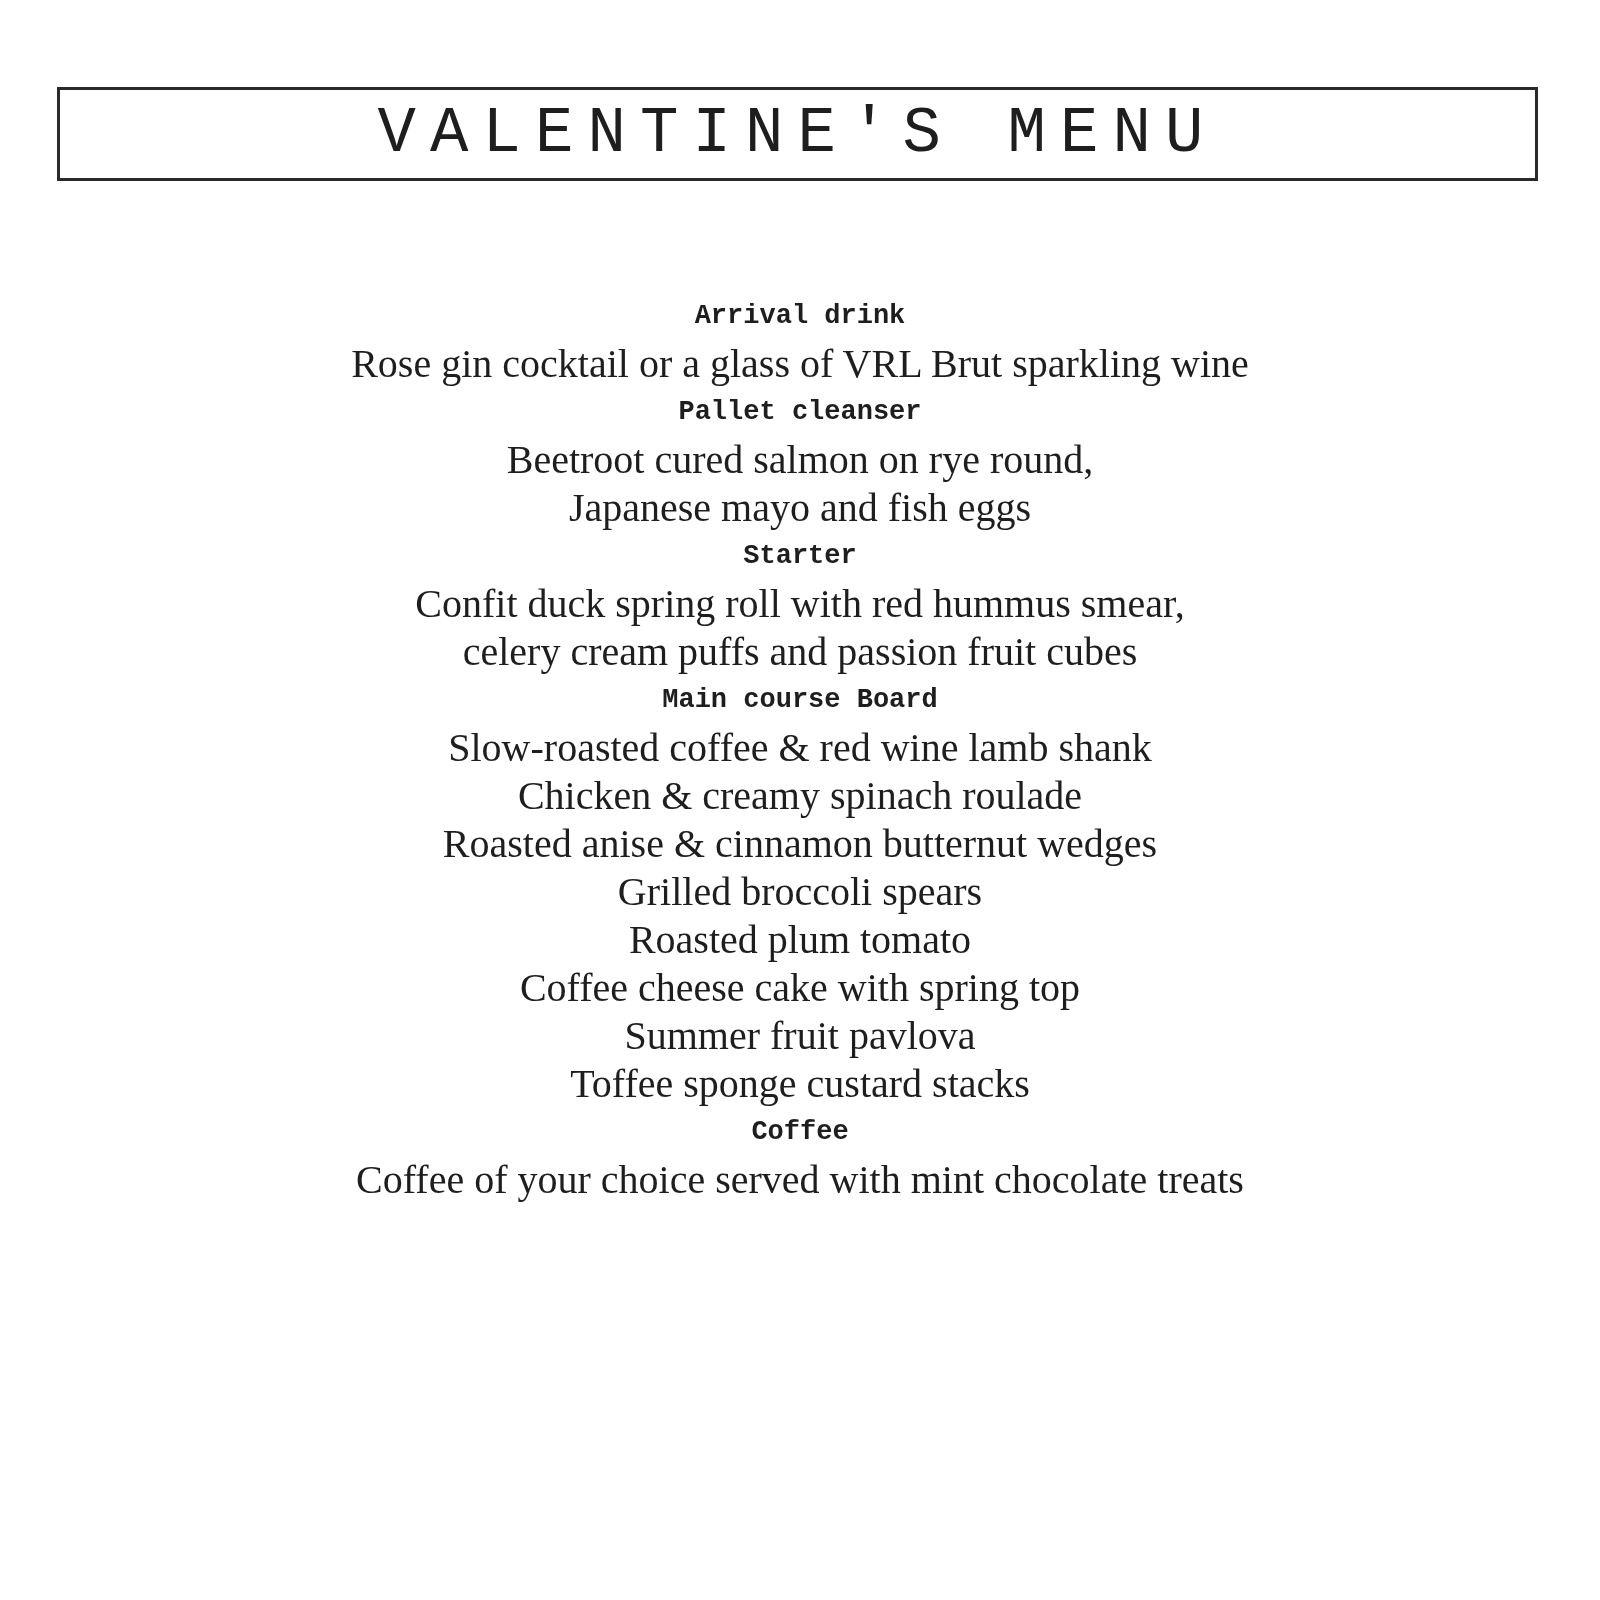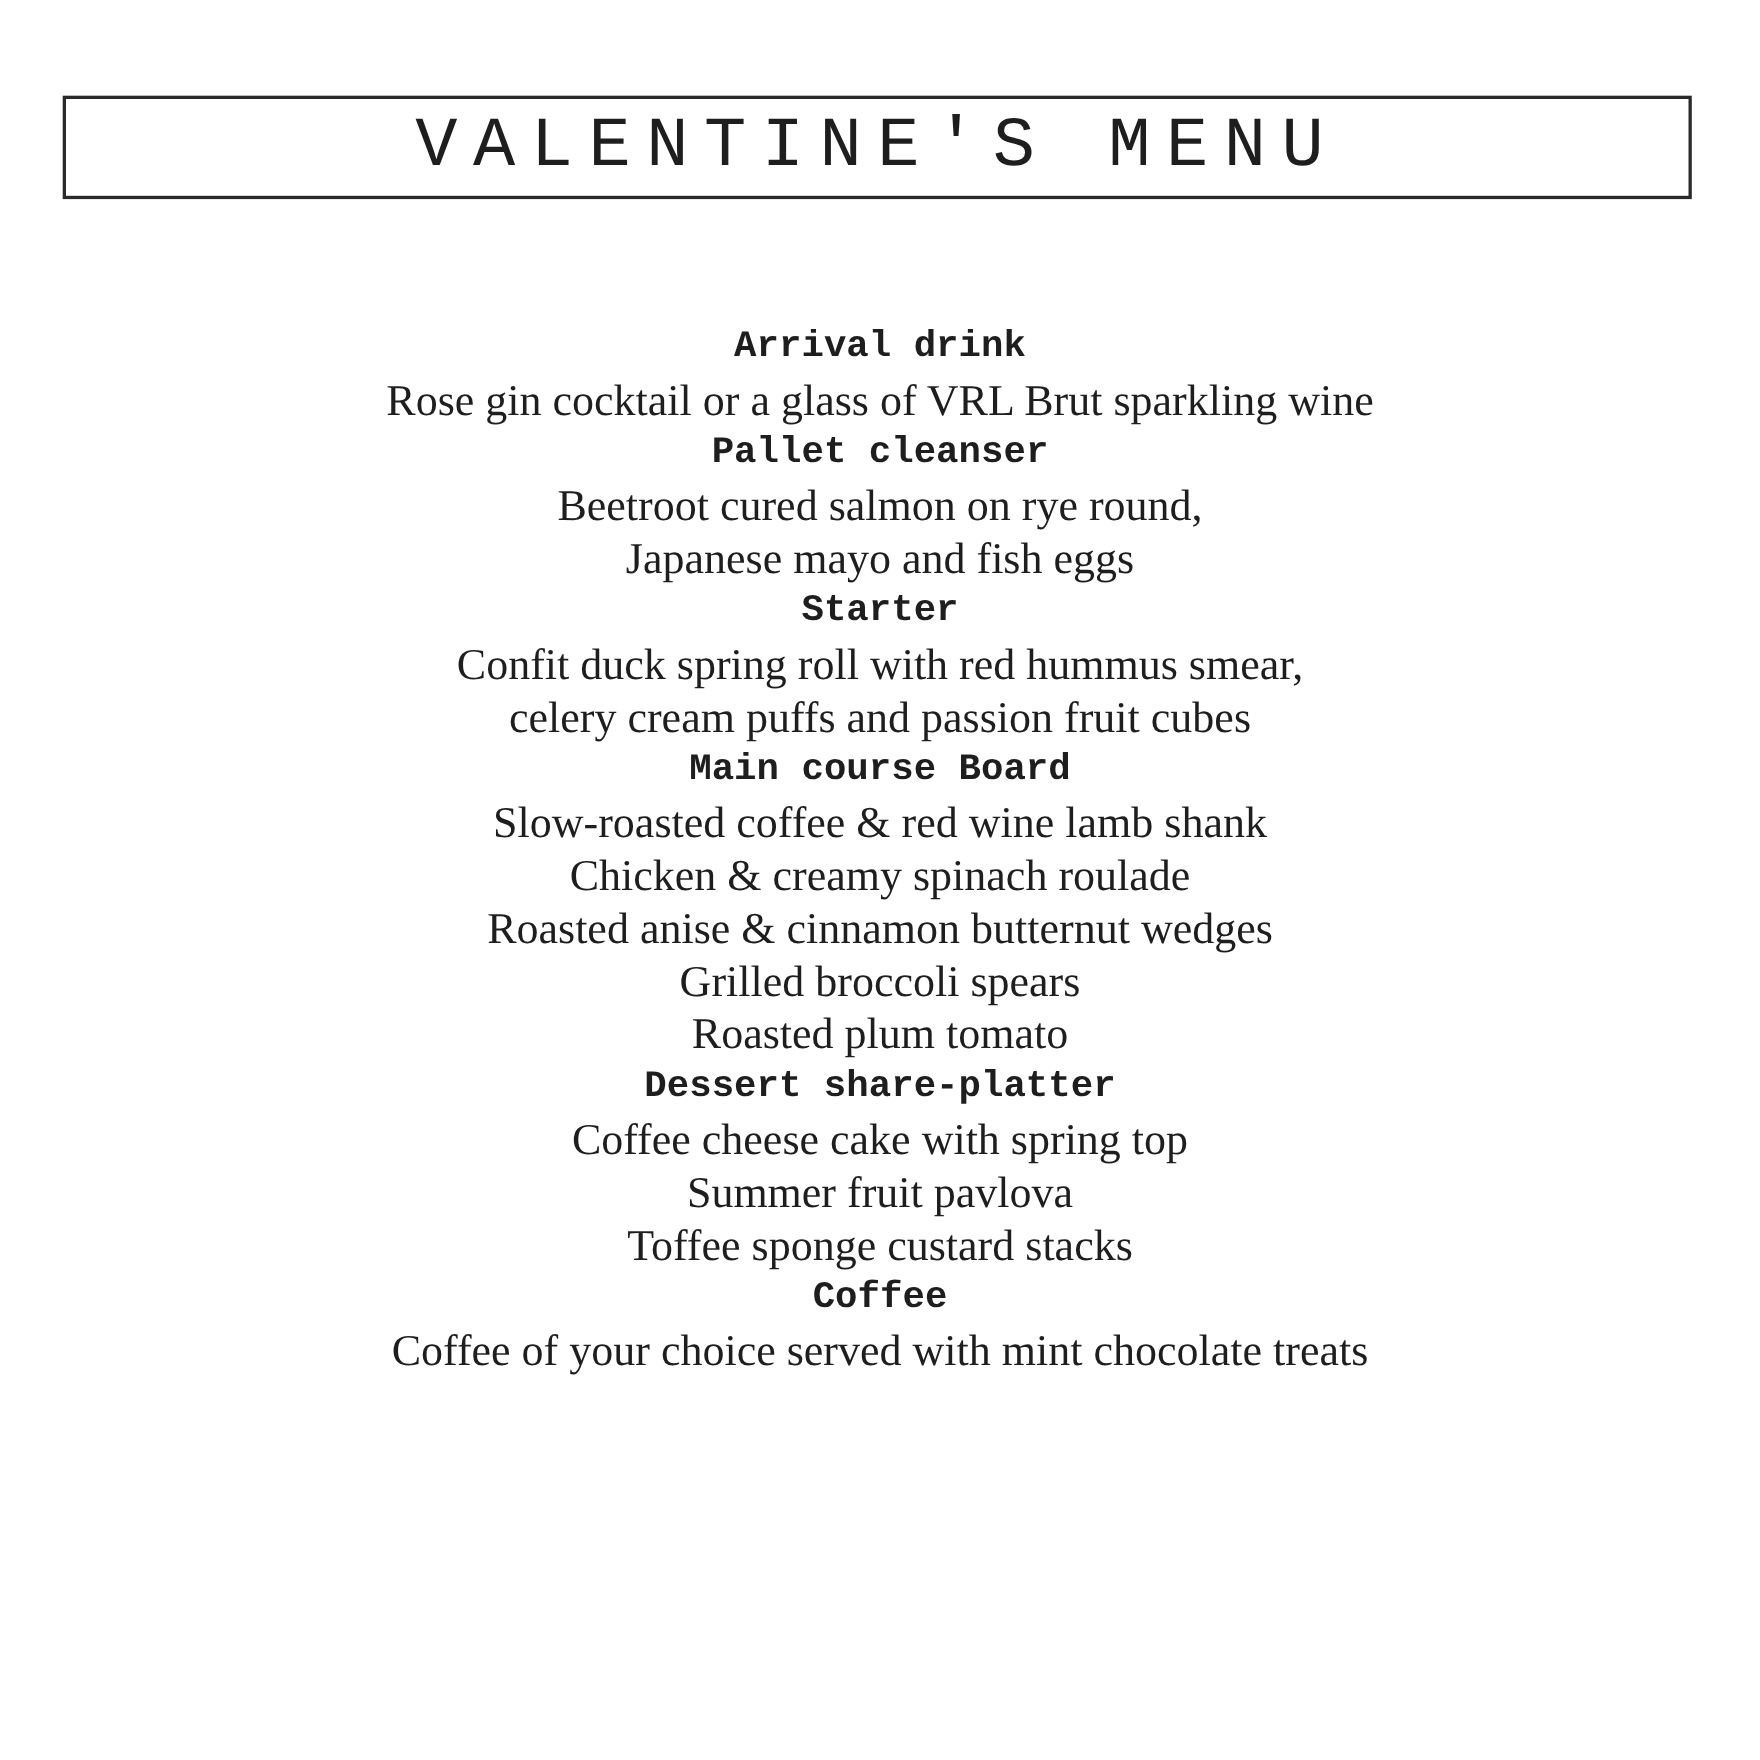--- a/index.html
+++ b/index.html
@@ -37,21 +37,21 @@
   .menu {
     position: absolute;
     top: 292px;
     left: 0;
     width: 1600px;
     text-align: center;
   }
   .section + .section {
   }
   .section-heading {
-    font-size: 34px;
+    font-size: 27px;
     line-height: 48px;
     font-weight: bold;
     white-space: nowrap;
   }
   .menu-line {
     font-size: 40px;
     line-height: 48px;
     font-weight: normal;
     white-space: nowrap;
     font-family: Liberation Serif, serif;
@@ -86,21 +86,20 @@
   <div class="section">
     <div class="section-heading">Main course Board</div>
     <div class="menu-line">Slow-roasted coffee &amp; red wine lamb shank</div>
     <div class="menu-line">Chicken &amp; creamy spinach roulade</div>
     <div class="menu-line">Roasted anise &amp; cinnamon butternut wedges</div>
     <div class="menu-line">Grilled broccoli spears</div>
     <div class="menu-line">Roasted plum tomato</div>
   </div>
 
   <div class="section">
-    <div class="section-heading">Dessert share-platter</div>
     <div class="menu-line">Coffee cheese cake with spring top</div>
     <div class="menu-line">Summer fruit pavlova</div>
     <div class="menu-line">Toffee sponge custard stacks</div>
   </div>
 
   <div class="section">
     <div class="section-heading">Coffee</div>
     <div class="menu-line">Coffee of your choice served with mint chocolate treats</div>
   </div>
 

